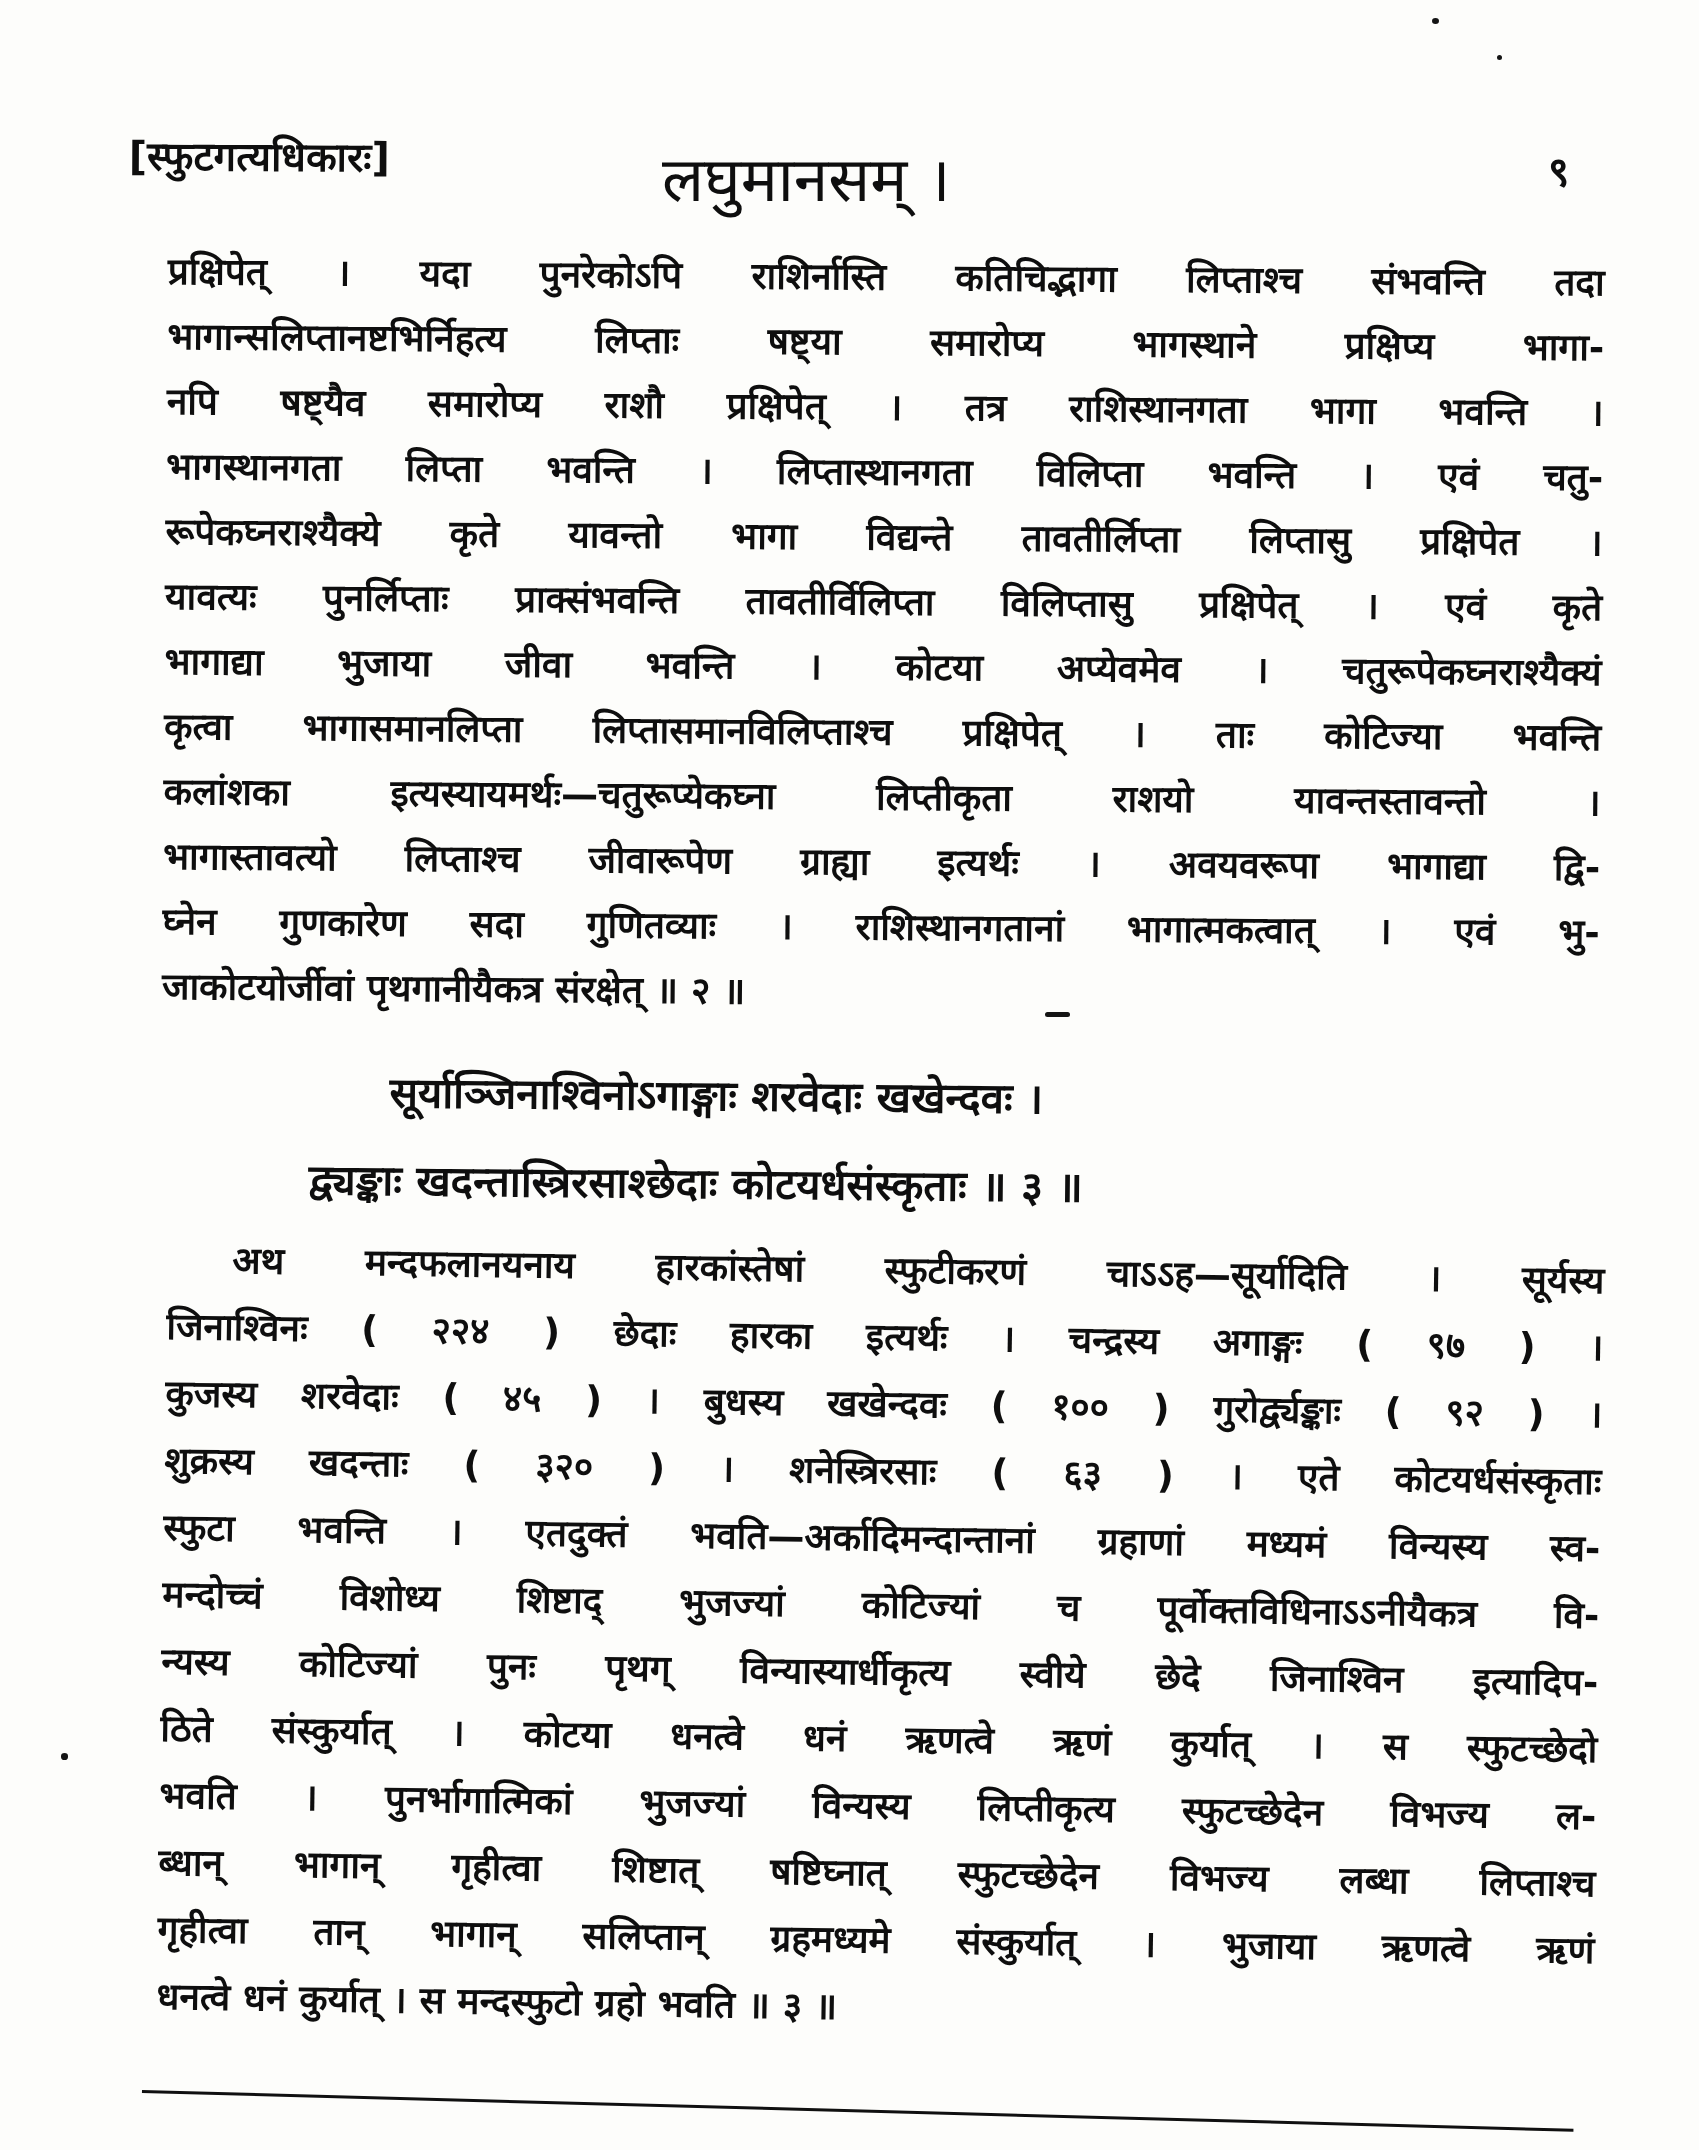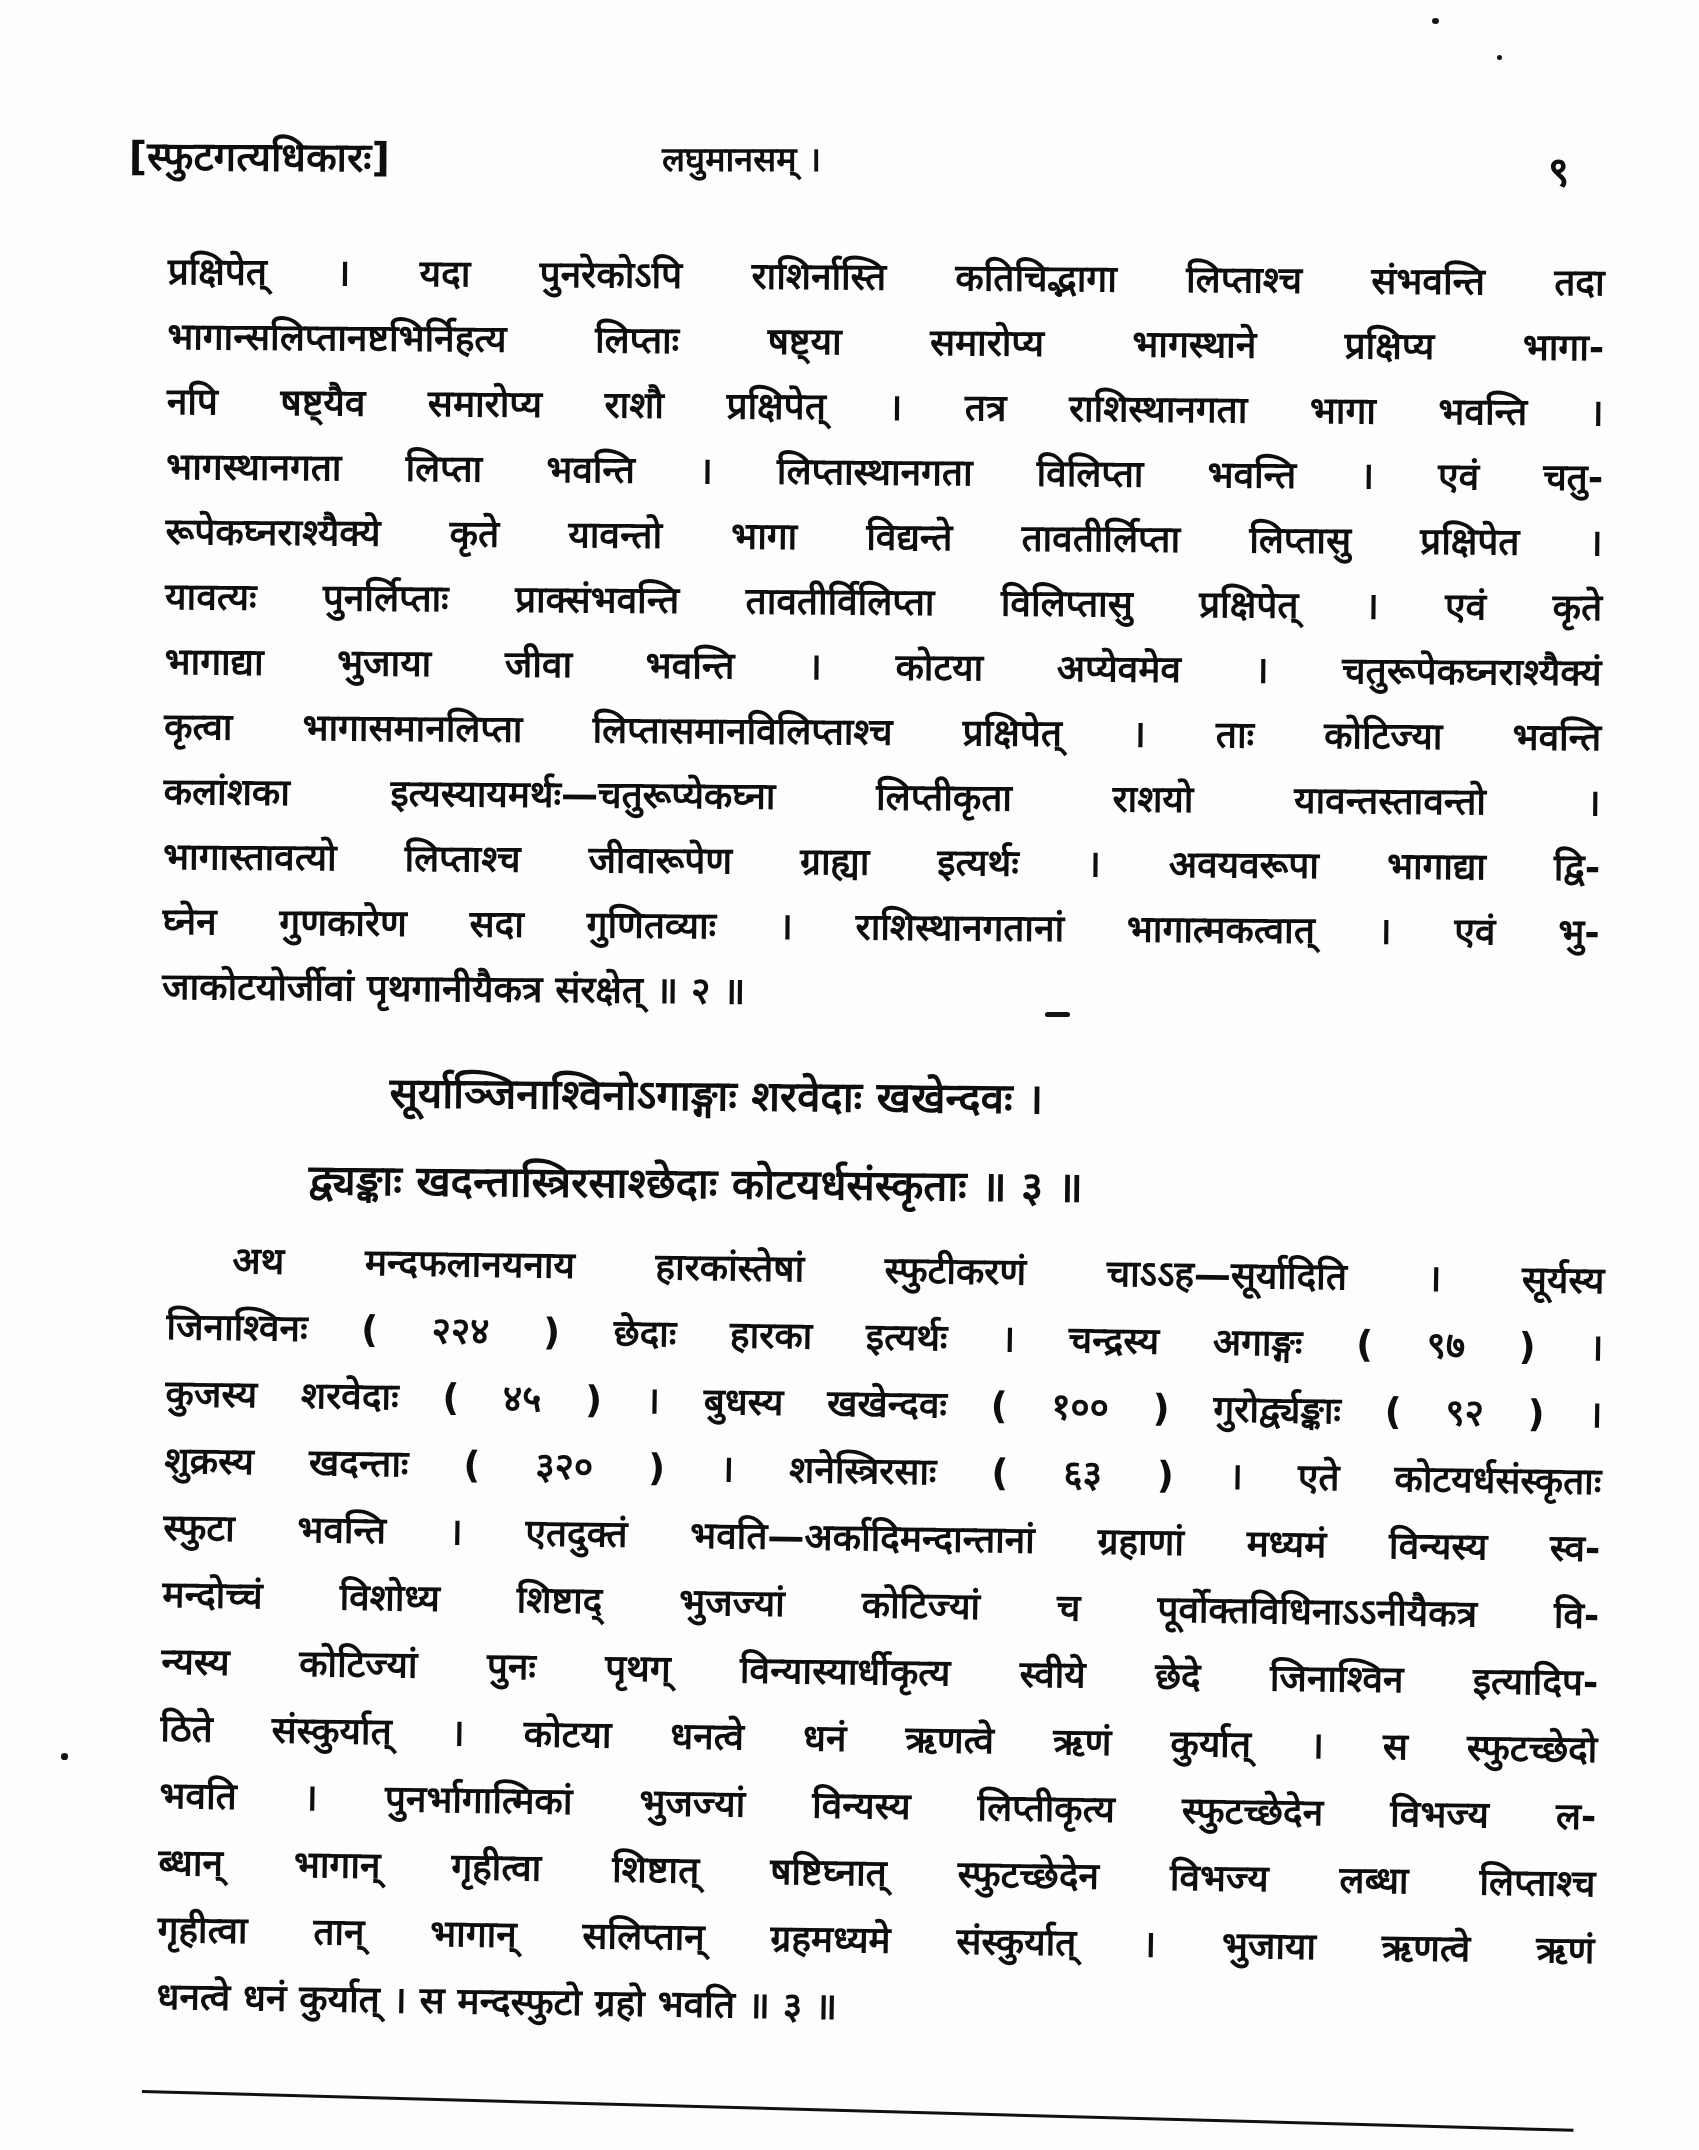--- a/index.html
+++ b/index.html
@@ -22,22 +22,22 @@
     left: 129px; top: 127px;
     font-size: 40px;
     font-weight: 700;
     transform: rotate(0.3deg);
     transform-origin: left top;
     white-space: nowrap;
   }
   .hdr-title {
     position: absolute;
     left: 662px; top: 135px;
-    font-size: 34px;
-    font-weight: 700;
+    font-size: 62px;
+    font-weight: 400;
     white-space: nowrap;
   }
   .hdr-pageno {
     position: absolute;
     left: 1548px; top: 142px;
     font-size: 41px;
     font-weight: 700;
   }
   
   .textblock {

